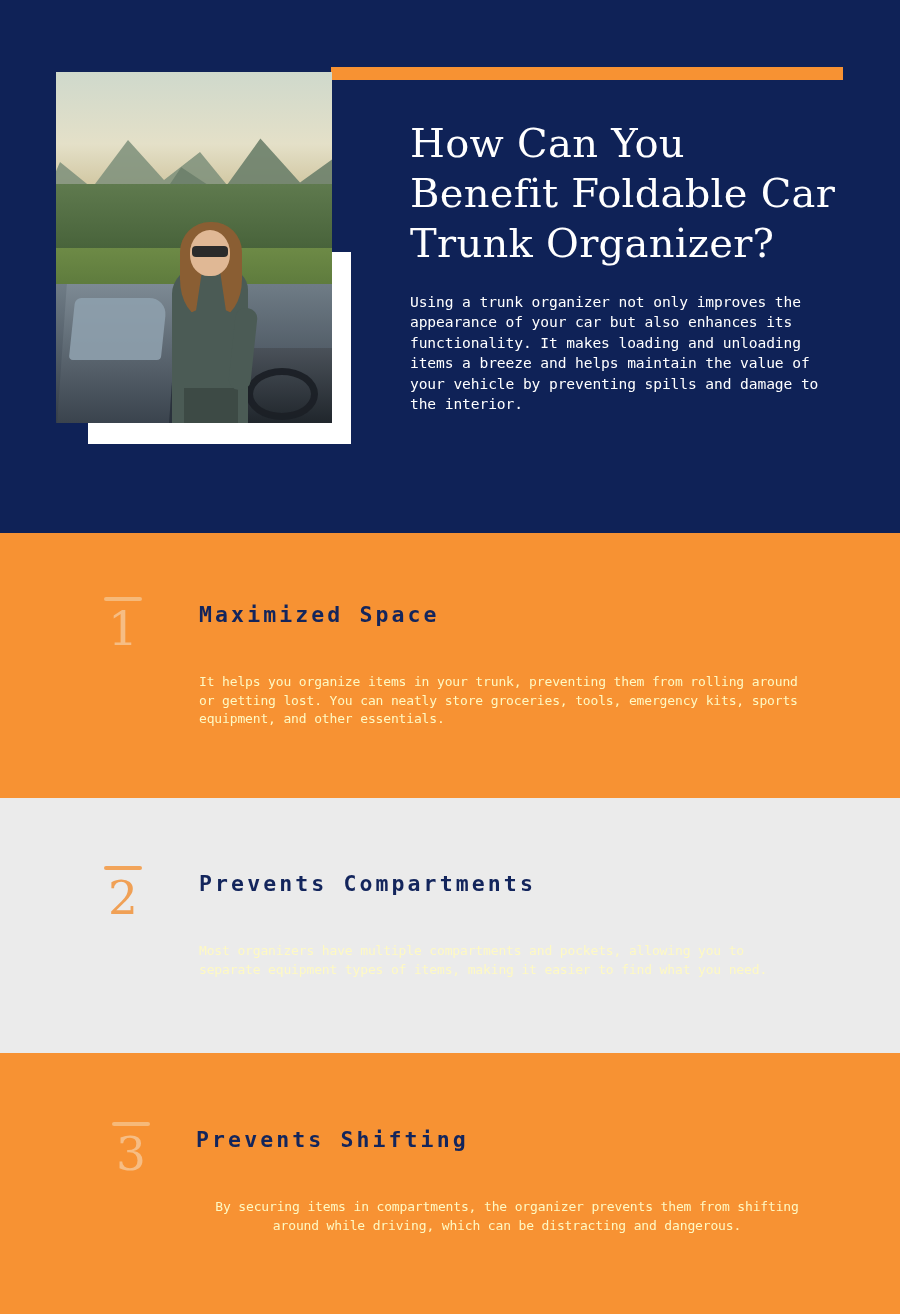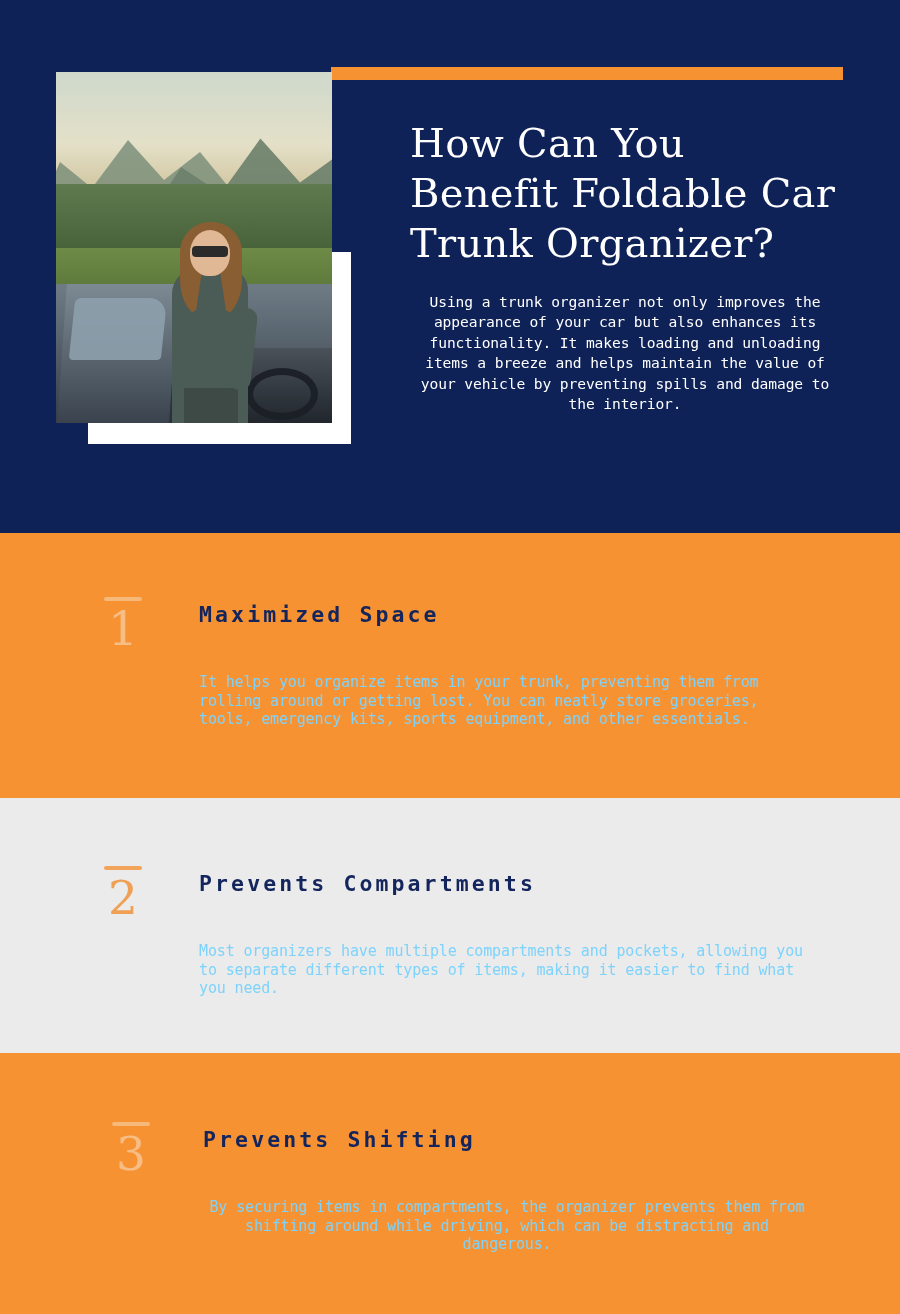--- a/index.html
+++ b/index.html
@@ -169,21 +169,20 @@
     letter-spacing: .3px;
     margin: 0;
   }
   .hero-body {
     margin: 24px 0 0 0;
     font-family: "DejaVu Sans Mono", monospace;
     font-size: 14.6px;
     line-height: 20.4px;
     color: #ffffff;
     letter-spacing: -0.1px;
-    text-align: center;
   }
 
   
   .section {
     position: relative;
     width: 900px;
     box-sizing: border-box;
   }
   .sec-orange { background: #f79233; }
   .sec-grey   { background: #ebebeb; }
@@ -214,43 +213,43 @@
     font-family: "DejaVu Sans Mono", monospace;
     font-size: 21.5px;
     font-weight: bold;
     letter-spacing: 3.1px;
     color: #13255c;
     margin: 0;
     text-align: right;
   }
   .sec-body {
     font-family: "DejaVu Sans Mono", monospace;
-    font-size: 15px;
+    font-size: 13px;
     line-height: 18.6px;
-    color: #7dd3fc;
+    color: #fef9c3;
     margin: 0;
     letter-spacing: -0.15px;
   }
 
   
   #section-1 { height: 265px; }
   #section-1 .num-wrap { left: 78px; top: 597px; }
   #section-1 .sec-title { position: absolute; left: 199px; top: 602px; }
   #section-1 .sec-body  { position: absolute; left: 199px; top: 673px; width: 600px; }
 
   
   #section-2 { height: 255px; }
   #section-2 .num-wrap { left: 78px; top: 866px; }
   #section-2 .sec-title { position: absolute; left: 199px; top: 871px; }
   #section-2 .sec-body  { position: absolute; left: 199px; top: 942px; width: 610px; }
 
   
   #section-3 { height: 261px; }
   #section-3 .num-wrap { left: 86px; top: 1122px; }
-  #section-3 .sec-title { position: absolute; left: 203px; top: 1127px; }
+  #section-3 .sec-title { position: absolute; left: 196px; top: 1127px; }
   #section-3 .sec-body  { position: absolute; left: 207px; top: 1198px; width: 600px; text-align: center; }
 
   .abs-layer { position: absolute; left: 0; top: 0; width: 900px; }
 </style>
 </head>
 <body>
 
 <div class="page">
 
   <div class="hero">
@@ -300,21 +299,21 @@
       <h2 class="sec-title">Maximized Space</h2>
       <p class="sec-body">It helps you organize items in your trunk, preventing them from rolling around or getting lost. You can neatly store groceries, tools, emergency kits, sports equipment, and other essentials.</p>
     </div>
 
     <div id="section-2">
       <div class="num-wrap num-on-grey">
         <div class="num-dash"></div>
         <div class="num">2</div>
       </div>
       <h2 class="sec-title">Prevents Compartments</h2>
-      <p class="sec-body">Most organizers have multiple compartments and pockets, allowing you to separate different types of items, making it easier to find what you need.</p>
+      <p class="sec-body">Most organizers have multiple compartments and pockets, allowing you to separate equipment types of items, making it easier to find what you need.</p>
     </div>
 
     <div id="section-3">
       <div class="num-wrap num-on-orange">
         <div class="num-dash"></div>
         <div class="num">3</div>
       </div>
       <h2 class="sec-title">Prevents Shifting</h2>
       <p class="sec-body">By securing items in compartments, the organizer prevents them from shifting around while driving, which can be distracting and dangerous.</p>
     </div>

